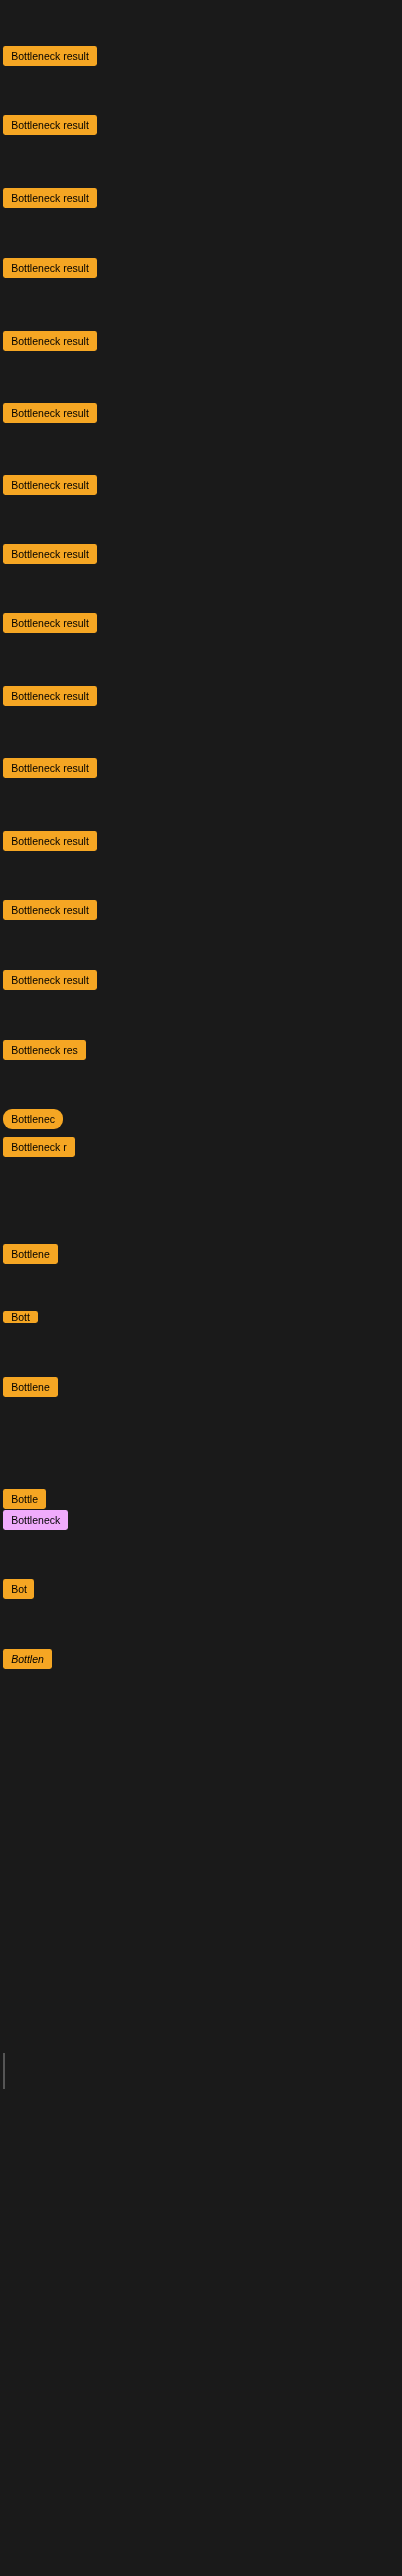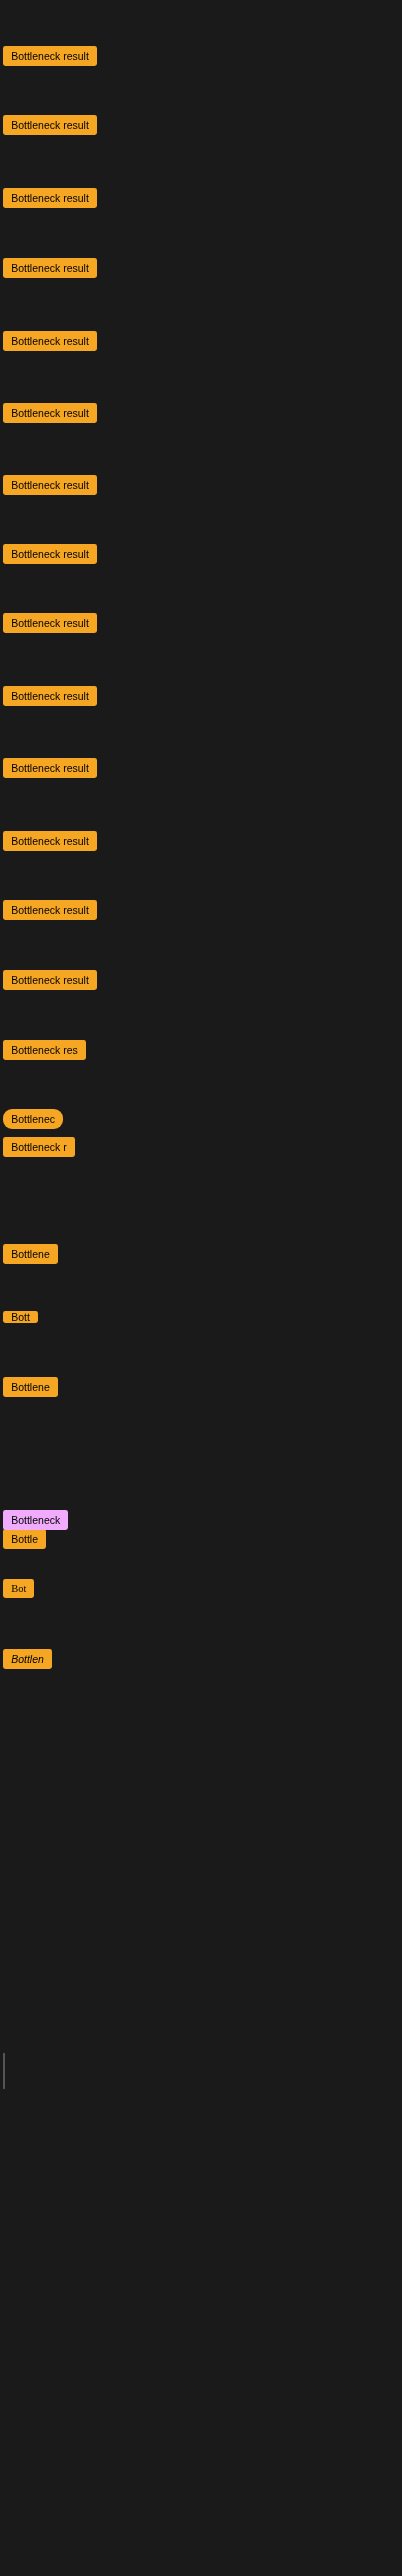--- a/index.html
+++ b/index.html
@@ -43,18 +43,18 @@
     <div style="position: absolute; top: 758px; left: 3.2px;"><div style="display: inline-block; background-color: rgb(245, 166, 35); color: rgb(0, 0, 0); font-size: 10.5px; font-weight: 500; padding: 4px 8px; border-radius: 2.4px; white-space: nowrap; overflow: hidden; max-width: 97px; font-family: Arial, sans-serif;">Bottleneck result</div></div>
     <div style="position: absolute; top: 831px; left: 3.2px;"><div style="display: inline-block; background-color: rgb(245, 166, 35); color: rgb(0, 0, 0); font-size: 10.5px; font-weight: 500; padding: 4px 8px; border-radius: 2.4px; white-space: nowrap; overflow: hidden; max-width: 97px; font-family: Arial, sans-serif;">Bottleneck result</div></div>
     <div style="position: absolute; top: 900px; left: 3.2px;"><div style="display: inline-block; background-color: rgb(245, 166, 35); color: rgb(0, 0, 0); font-size: 10.5px; font-weight: 500; padding: 4px 8px; border-radius: 2.4px; white-space: nowrap; overflow: hidden; max-width: 97px; font-family: Arial, sans-serif;">Bottleneck result</div></div>
     <div style="position: absolute; top: 970px; left: 3.2px;"><div style="display: inline-block; background-color: rgb(245, 166, 35); color: rgb(0, 0, 0); font-size: 10.5px; font-weight: 500; padding: 4px 8px; border-radius: 2.4px; white-space: nowrap; overflow: hidden; max-width: 97px; font-family: Arial, sans-serif;">Bottleneck result</div></div>
     <div style="position: absolute; top: 1040px; left: 3.2px; text-align: center;"><div style="display: inline-block; background-color: rgb(245, 166, 35); color: rgb(0, 0, 0); font-size: 10.5px; font-weight: 500; padding: 4px 8px; border-radius: 2.4px; white-space: nowrap; overflow: hidden; max-width: 85px; font-family: Arial, sans-serif;">Bottleneck res</div></div>
     <div style="position: absolute; top: 1109px; left: 3.2px;"><div style="display: inline-block; background-color: rgb(245, 166, 35); color: rgb(0, 0, 0); font-size: 10.5px; font-weight: 500; padding: 4px 8px; border-radius: 9px; white-space: nowrap; overflow: hidden; max-width: 63px; font-family: Arial, sans-serif;">Bottlenec</div></div>
     <div style="position: absolute; top: 1113px; left: 3.2px; margin-top: 24px;"><div style="display: inline-block; background-color: rgb(245, 166, 35); color: rgb(0, 0, 0); font-size: 10.5px; font-weight: 500; padding: 4px 8px; border-radius: 2.4px; white-space: nowrap; overflow: hidden; max-width: 72px; font-family: Arial, sans-serif;">Bottleneck r</div></div>
     <div style="position: absolute; top: 1244px; left: 3.2px;"><div style="display: inline-block; background-color: rgb(245, 166, 35); color: rgb(0, 0, 0); font-size: 10.5px; font-weight: 500; padding: 4px 8px; border-radius: 2.4px; white-space: nowrap; overflow: hidden; max-width: 58px; font-family: Arial, sans-serif;">Bottlene</div></div>
     <div style="position: absolute; top: 1311px; left: 3.2px;"><div style="display: inline-block; background-color: rgb(245, 166, 35); color: rgb(0, 0, 0); font-size: 10.5px; font-weight: 500; padding: 0 8px; border-radius: 2.4px; white-space: nowrap; overflow: hidden; max-width: 36px; font-family: Arial, sans-serif;">Bott</div></div>
     <div style="position: absolute; top: 1377px; left: 3.2px;"><div style="display: inline-block; background-color: rgb(245, 166, 35); color: rgb(0, 0, 0); font-size: 10.5px; font-weight: 500; padding: 4px 8px; border-radius: 2.4px; white-space: nowrap; overflow: hidden; max-width: 58px; font-family: Arial, sans-serif;">Bottlene</div></div>
-    <div style="position: absolute; top: 1529px; left: 3.2px;"><div style="display: inline-block; background-color: rgb(245, 166, 35); color: rgb(0, 0, 0); font-size: 10.5px; font-weight: 500; padding: 4px 8px; border-radius: 2.4px; white-space: nowrap; overflow: hidden; max-width: 47px; font-family: Arial, sans-serif;">Bottle</div></div>
+    <div style="position: absolute; top: 1489px; left: 3.2px;"><div style="display: inline-block; background-color: rgb(245, 166, 35); color: rgb(0, 0, 0); font-size: 10.5px; font-weight: 500; padding: 4px 8px; border-radius: 2.4px; white-space: nowrap; overflow: hidden; max-width: 47px; font-family: Arial, sans-serif;">Bottle</div></div>
     <div style="position: absolute; top: 1510px; left: 3.2px;"><div style="display: inline-block; background-color: #f0abfc; color: rgb(0, 0, 0); font-size: 10.5px; font-weight: 500; padding: 4px 8px; border-radius: 2.4px; white-space: nowrap; overflow: hidden; max-width: 68px; font-family: Arial, sans-serif;">Bottleneck</div></div>
-    <div style="position: absolute; top: 1579px; left: 3.2px;"><div style="display: inline-block; background-color: rgb(245, 166, 35); color: rgb(0, 0, 0); font-size: 10.5px; font-weight: 500; padding: 4px 8px; border-radius: 2.4px; white-space: nowrap; overflow: hidden; max-width: 31px; font-family: Liberation Serif, serif;">Bot</div></div>
+    <div style="position: absolute; top: 1579px; left: 3.2px;"><div style="display: inline-block; background-color: rgb(245, 166, 35); color: rgb(0, 0, 0); font-size: 10.5px; font-weight: 500; padding: 4px 8px; border-radius: 2.4px; white-space: nowrap; overflow: hidden; max-width: 31px; font-family: Liberation Sans, sans-serif;">Bot</div></div>
     <div style="position: absolute; top: 1649px; left: 3.2px;"><div style="display: inline-block; background-color: rgb(245, 166, 35); color: rgb(0, 0, 0); font-size: 10.5px; font-weight: 500; padding: 4px 8px; border-radius: 2.4px; white-space: nowrap; overflow: hidden; max-width: 52px; font-family: Arial, sans-serif; font-style: italic;">Bottlen</div></div>
   </div>
 
 
 </body></html>

